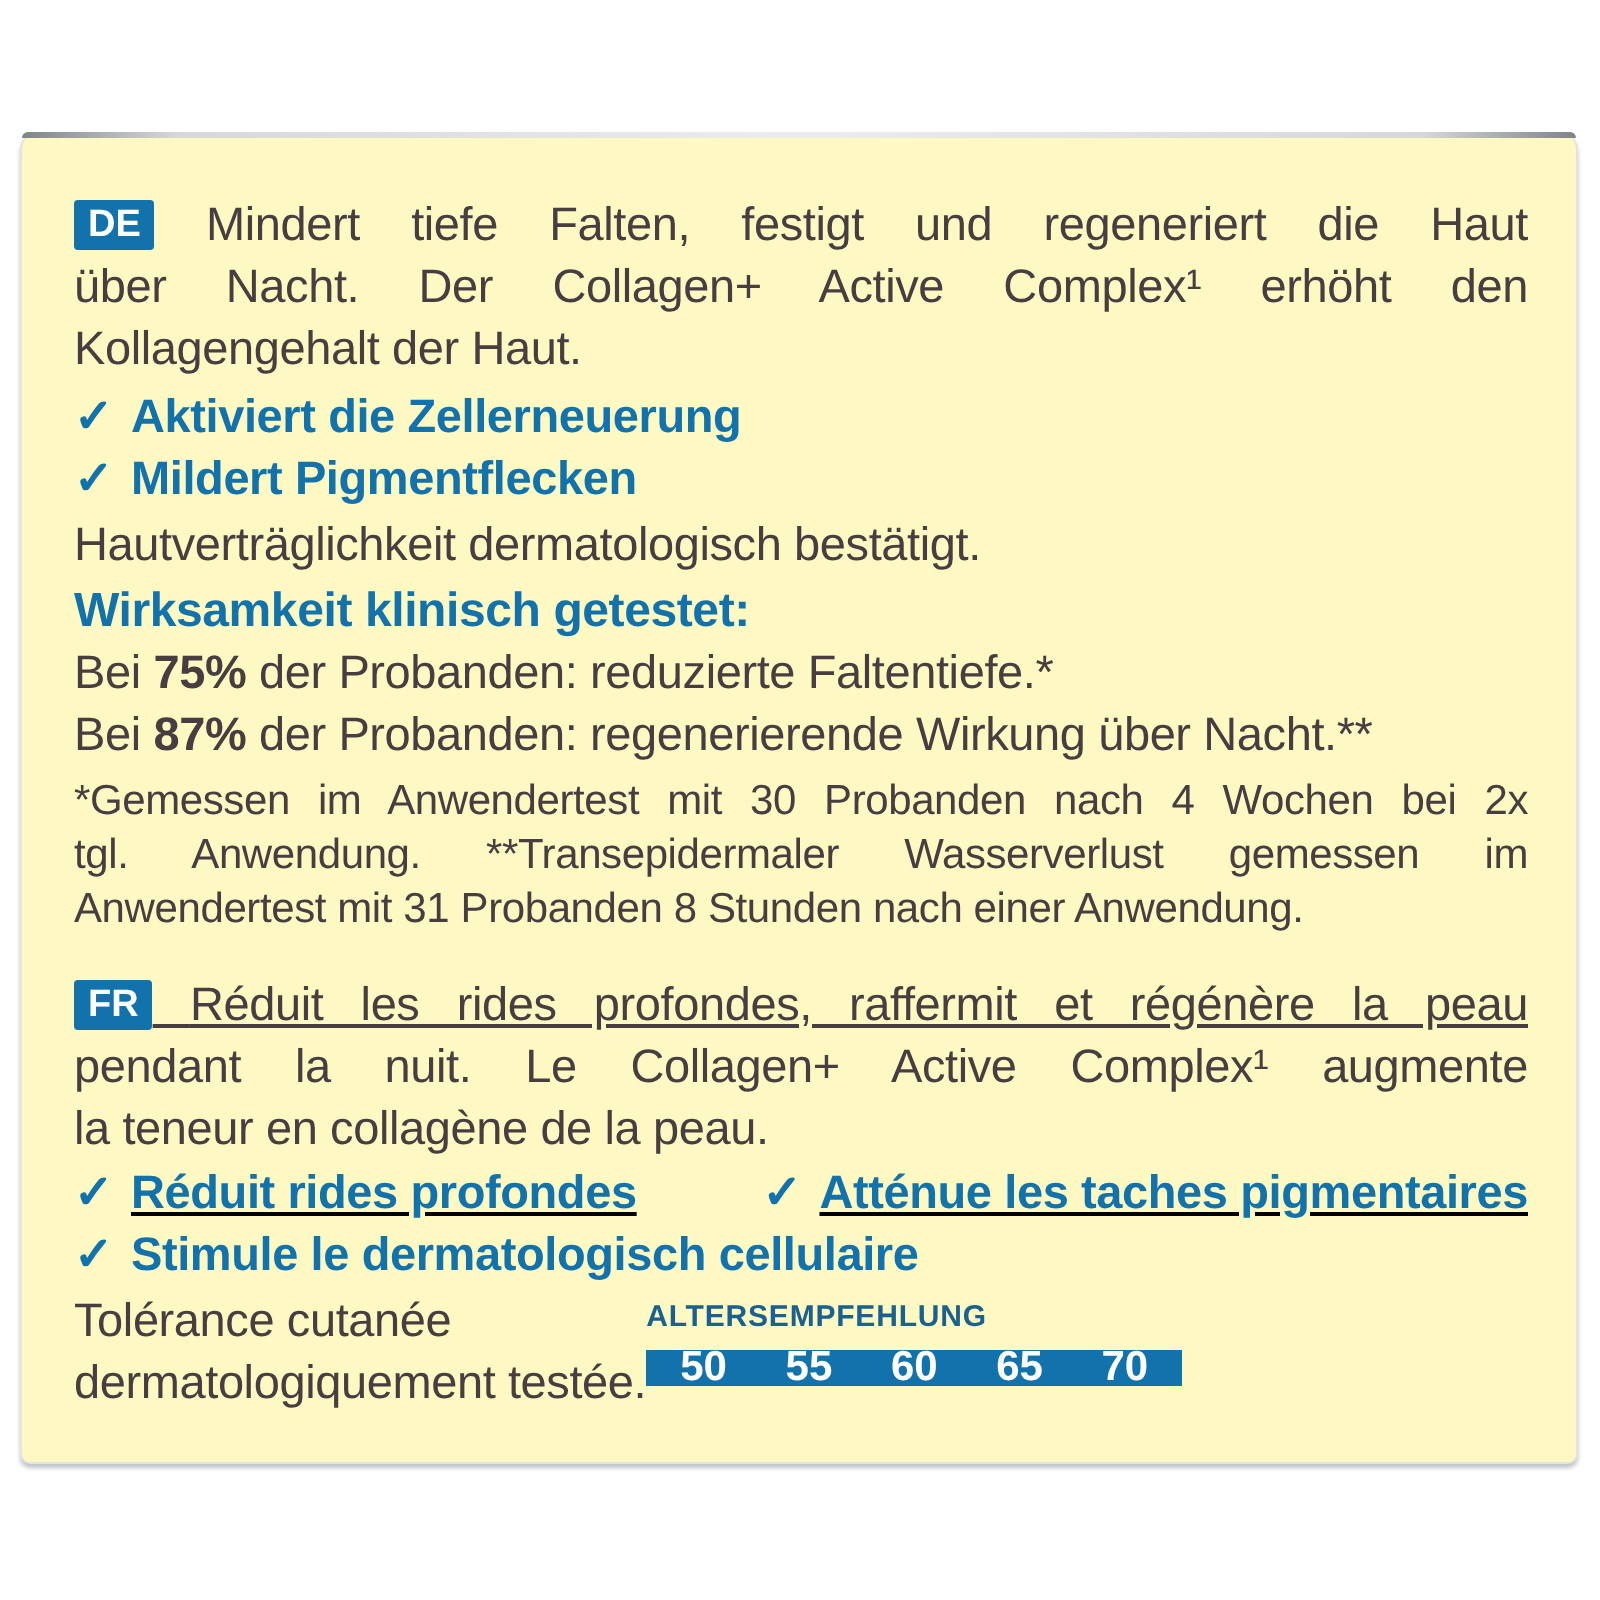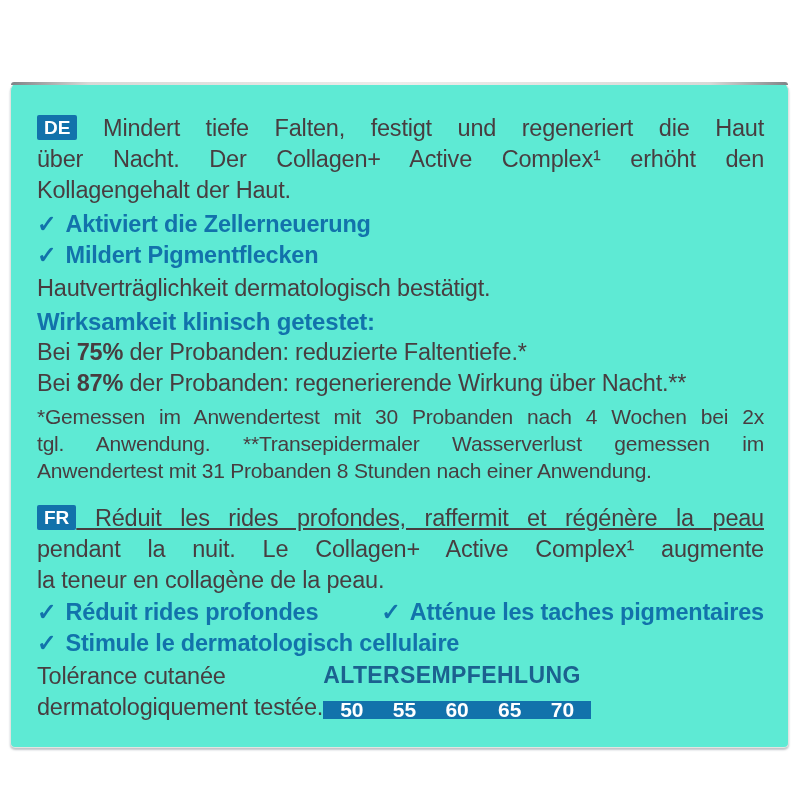--- a/index.html
+++ b/index.html
@@ -1,20 +1,20 @@
 <!DOCTYPE html>
 <html><head>
 <meta charset="utf-8">
 <style>
   * { margin:0; padding:0; box-sizing:border-box; }
   html,body { width:800px; height:800px; background:#ffffff; overflow:hidden;
               font-family:"Liberation Sans", sans-serif; }
   .panel {
-    position:absolute; left:10px; top:82px; width:779px; height:666px;
-    background:#5eead4;
+    position:absolute; left:10px; top:66px; width:779px; height:666px;
+    background:#fef9c3;
     border:1px solid #e3e3e1; border-top:none;
     border-radius:9px 9px 5px 5px;
     box-shadow:0 2px 2px rgba(148,156,163,.6);
   }
   .panel::before {
     content:""; position:absolute; top:0; left:0; right:0; height:3px;
     border-radius:9px 9px 0 0;
     background:linear-gradient(to right,#7f8487,#d8d9d7 10%,#ececea 50%,#d8d9d7 90%,#7f8487);
   }
   .content { position:absolute; left:26px; right:24px; top:31px; }
@@ -32,26 +32,26 @@
   .plain-line { font-size:23.5px; line-height:31px; color:#483d40; letter-spacing:-0.2px; }
   .heading-blue { color:#1272ab; font-weight:bold; font-size:24px; line-height:31px;
                   letter-spacing:-0.2px; margin-top:2px; }
   .stat-line { font-size:23.5px; line-height:31px; color:#483d40; letter-spacing:-0.2px; }
   .stat-value { font-weight:bold; }
   .footnote-line { font-size:21px; line-height:27px; color:#483d40; letter-spacing:-0.2px; }
   .mt-checks { margin-top:3px; }
   .mt-haut { margin-top:2px; }
   .mt-foot { margin-top:4px; }
   .mt-fr { margin-top:19px;text-decoration:underline; }
-  .fr-check-row { display:flex; justify-content:space-between; margin-top:1px; }
+  .fr-check-row { display:flex; justify-content:space-between; margin-top:1px;text-decoration:underline; }
   .bottom-row { display:flex; justify-content:flex-start; align-items:flex-start; margin-top:2px; }
   .tolerance { }
   .age-box { width:268px; padding-top:3px; }
-  .age-label { color:#1b618f; font-weight:bold; font-size:23px; line-height:22px;
-               letter-spacing:0.4px; margin-bottom:15px; }
+  .age-label { color:#1b618f; font-weight:bold; font-size:15px; line-height:22px;
+               letter-spacing:0.4px; margin-bottom:5px; }
   .age-bar { background:#1272ab; height:18px; display:flex; align-items:center;
              justify-content:space-between; padding:0 17px; }
   .age-val { color:#ffffff; font-weight:bold; font-size:21px; }
 </style>
 </head>
 <body>
 
 <div class="panel">
   <div class="content">
 

